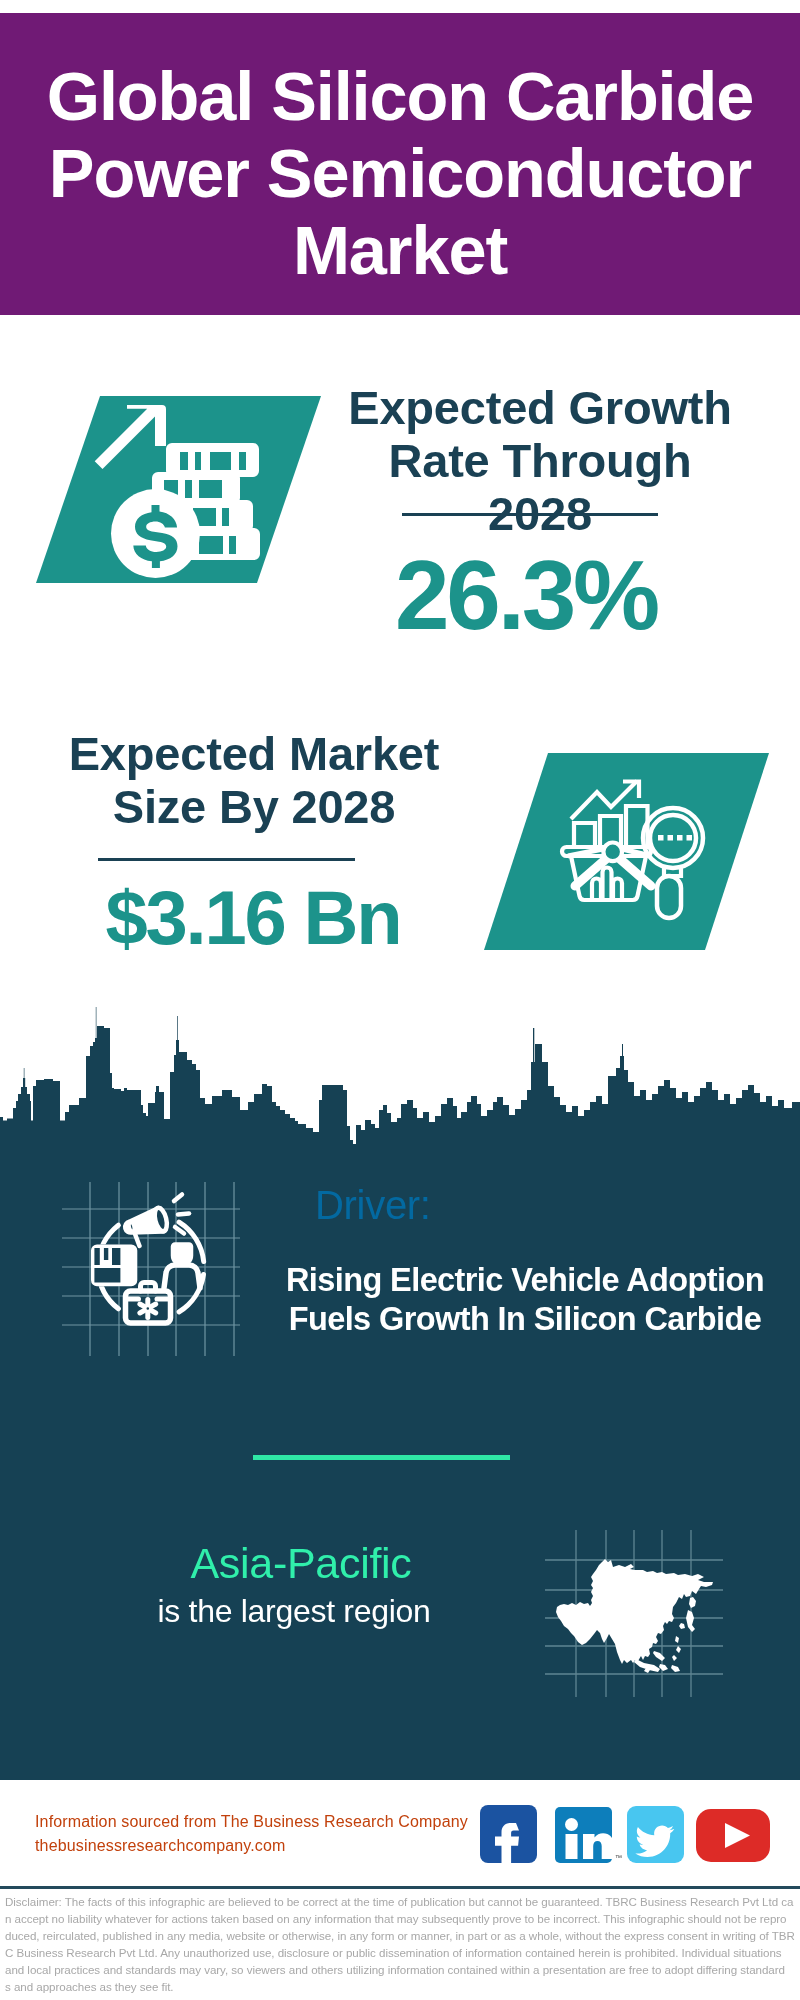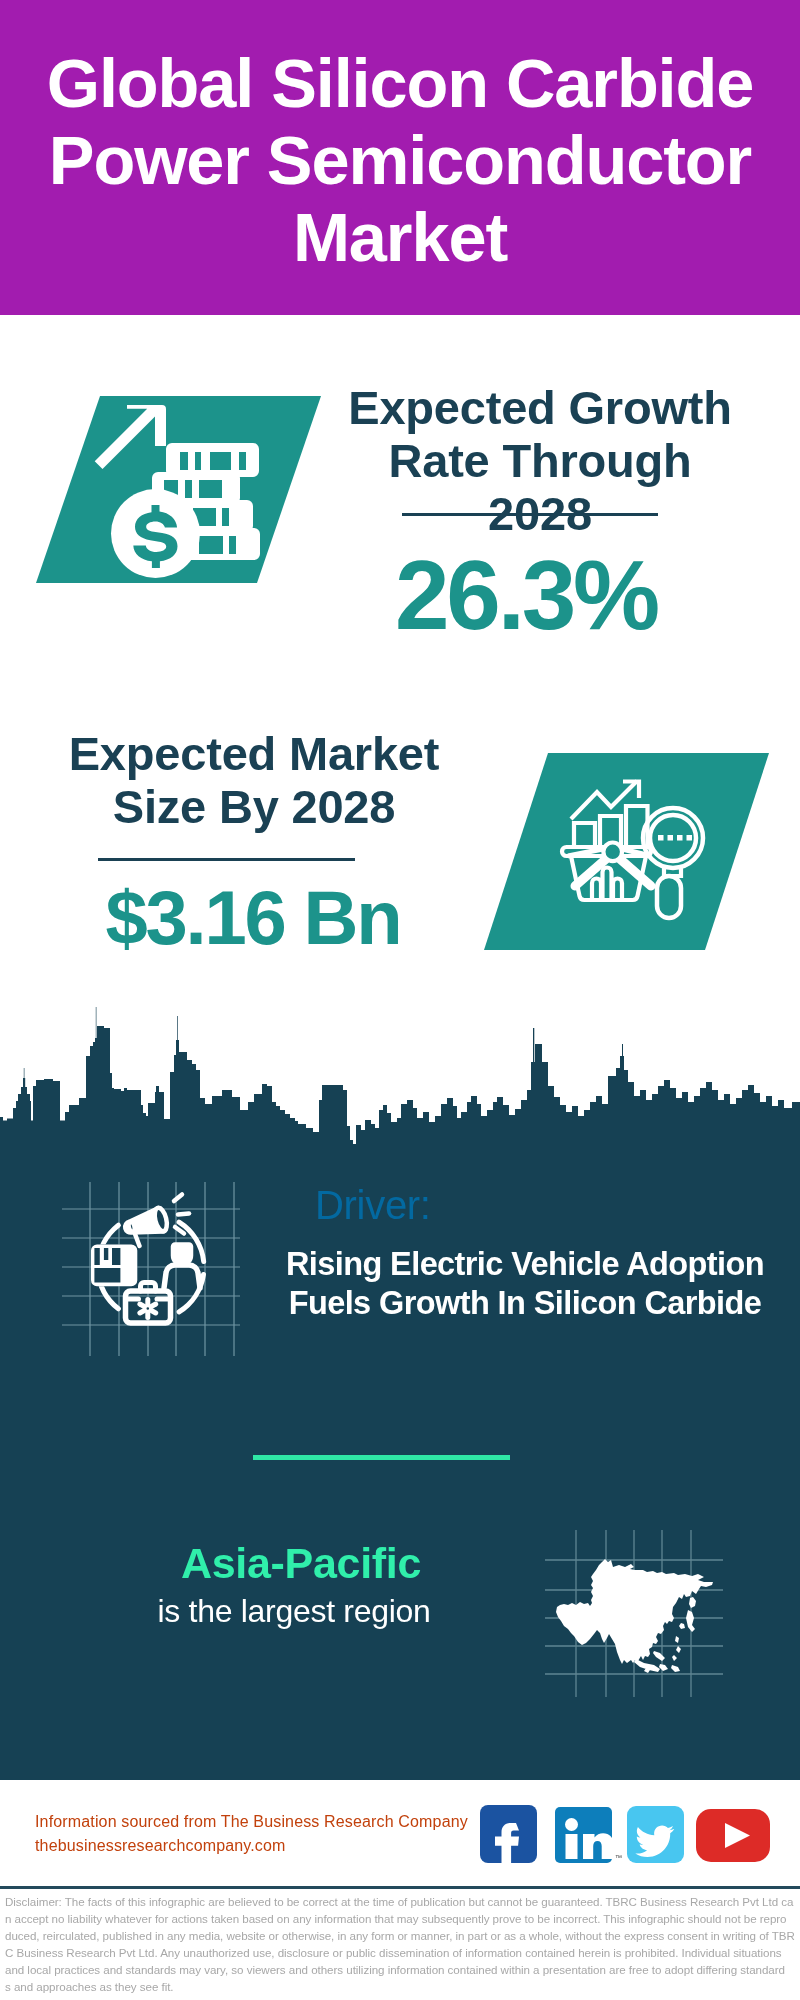--- a/index.html
+++ b/index.html
@@ -1,49 +1,49 @@
 <!DOCTYPE html>
 <html><head>
 <meta charset="utf-8">
 <style>
   html,body{margin:0;padding:0;}
   body{width:800px;height:2000px;background:#ffffff;font-family:"Liberation Sans",sans-serif;overflow:hidden;}
   .page{position:relative;width:800px;height:2000px;}
   
-  .header{position:absolute;left:0;top:0;width:800px;height:371px;background:#a21caf;}
+  .header{position:absolute;left:0;top:13px;width:800px;height:371px;background:#701a75;}
   .header h1{margin:0;position:absolute;left:0;top:45px;width:800px;text-align:center;color:#ffffff;
     font-size:68.5px;font-weight:bold;line-height:77px;letter-spacing:-1.1px;}
   
   .white{position:absolute;left:0;top:315px;width:800px;height:845px;background:#ffffff;}
   
   .dark{position:absolute;left:0;top:1155px;width:800px;height:625px;background:#164154;}
   
   .stat-label{position:absolute;color:#1A4154;font-size:47px;font-weight:bold;line-height:53px;
      text-align:center;letter-spacing:-0.2px;}
   .stat-rule{position:absolute;height:3px;background:#1A4154;}
   .stat-value{position:absolute;color:#1C938B;font-size:98px;font-weight:bold;line-height:100px;
      text-align:center;letter-spacing:-3.2px;}
   .para{position:absolute;background:#1C938B;}
   .para svg{position:absolute;left:0;top:0;}
   
   .driver-head{position:absolute;color:#0369a1;font-size:40px;font-weight:normal;line-height:40px;
      letter-spacing:-0.3px;}
   .driver-body{position:absolute;color:#ffffff;font-size:32.5px;font-weight:bold;line-height:39px;
-     text-align:center;letter-spacing:-0.6px;white-space:nowrap;}
+     text-align:center;letter-spacing:-0.6px;white-space:nowrap;margin-top:16px;}
   .divider-green{position:absolute;height:5px;background:#2FE6A5;}
   
   .footer{position:absolute;left:0;top:1780px;width:800px;height:107px;background:#ffffff;}
   .footer-text{position:absolute;left:35px;top:1810px;color:#c2410c;font-size:16px;line-height:24px;
      letter-spacing:0.15px;white-space:nowrap;}
   .footer-rule{position:absolute;left:0;top:1886px;width:800px;height:3px;background:#234A5C;}
   .disclaimer{position:absolute;left:5px;top:1893px;width:795px;color:#A8A8A8;font-size:11.6px;
      line-height:17px;letter-spacing:-0.05px;white-space:nowrap;}
   .social{position:absolute;top:1804px;}
   
-  .region-head{position:absolute;color:#30EFAB;font-size:43px;font-weight:bold;line-height:46px;
+  .region-head{position:absolute;color:#30EFAB;font-size:43px;font-weight:normal;line-height:46px;
      text-align:center;letter-spacing:-0.3px;white-space:nowrap;}
   .region-body{position:absolute;color:#ffffff;font-size:32px;font-weight:normal;line-height:46px;
      text-align:center;letter-spacing:-0.3px;white-space:nowrap;}
 </style>
 </head>
 <body>
 
 <div class="page">
   <div class="header">
     <h1>

